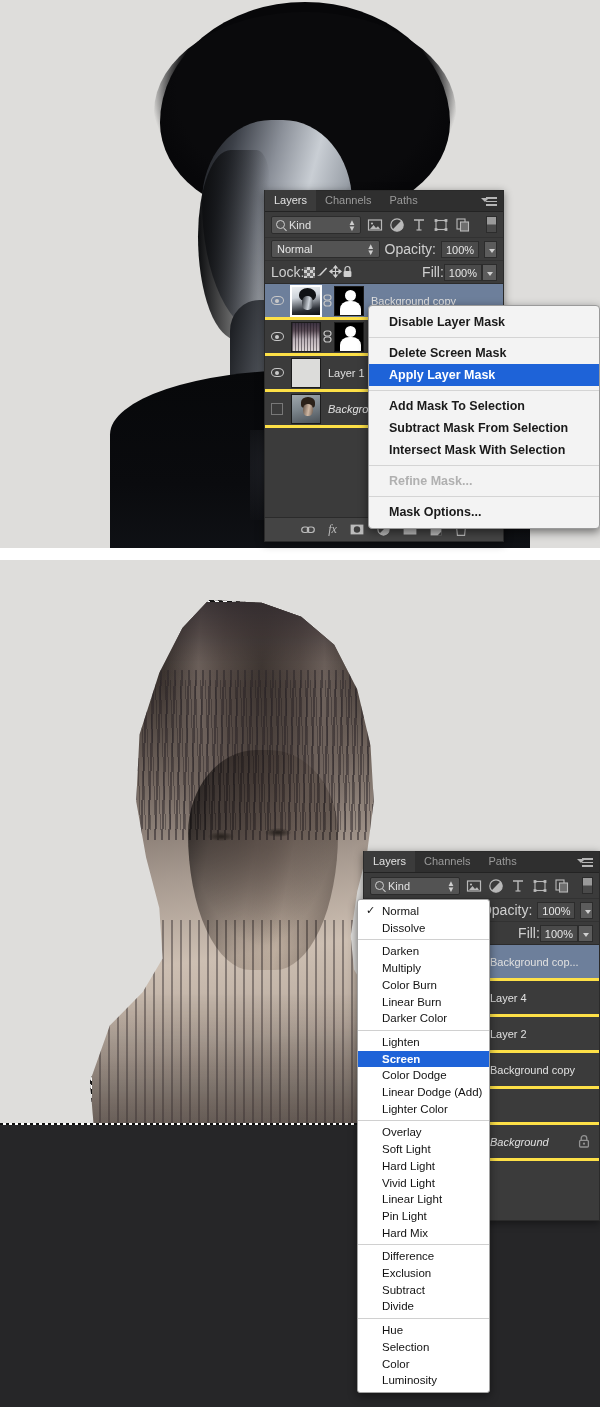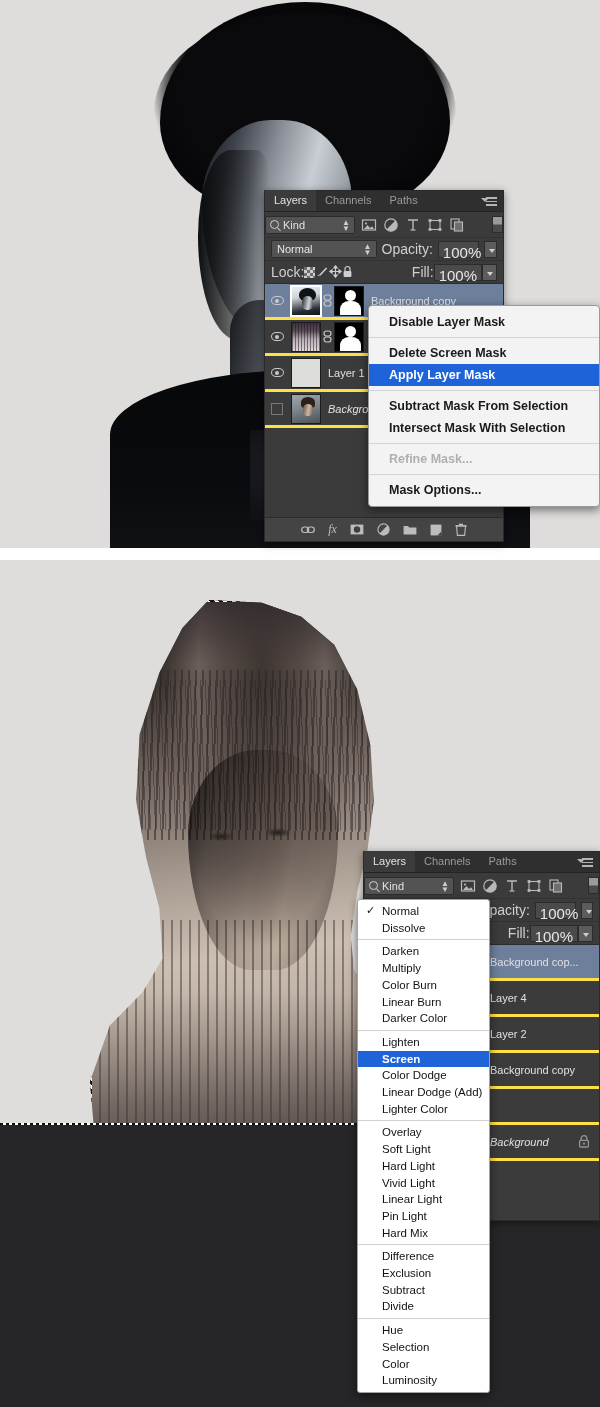--- a/index.html
+++ b/index.html
@@ -176,21 +176,21 @@
   .panel-menu-icon i:nth-child(2) { width: 11px; margin-left: 3px; }
   .panel-menu-icon i:nth-child(3) { width: 11px; margin-left: 3px; }
   .panel-menu-icon::before {
     content: ""; position: absolute; left: -2px; top: 1px;
     border-left: 4px solid transparent; border-right: 4px solid transparent;
     border-top: 4px solid #b5b5b5;
   }
 
   .filter-row {
     display: flex; align-items: center; gap: 6px;
-    padding: 4px 0; height: 26px;
+    padding: 4px 6px; height: 26px;
     border-bottom: 1px solid #323232;
   }
   .kind-select {
     display: flex; align-items: center; gap: 4px;
     background: #535353; border: 1px solid #2c2c2c; border-radius: 2px;
     height: 18px; width: 90px; padding: 0 4px;
     font-size: 11px; color: #e0e0e0;
     position: relative;
   }
   .kind-select .arrows {
@@ -224,21 +224,21 @@
     height: 18px; width: 124px; padding: 2px 14px 0 5px;
     font-size: 11px; color: #e6e6e6; position: relative;
   }
   .mode-select .arrows {
     position: absolute; right: 4px; top: 3px;
     font-size: 8px; line-height: 6px; color: #cfcfcf;
   }
   .lbl { font-size: 14px; color: #cfcfcf; white-space: nowrap; }
   .numfield {
     background: #4a4a4a; border: 1px solid #2c2c2c;
-    height: 17px; padding: 2px 4px 0 4px; font-size: 15px; color: #e6e6e6;
+    height: 17px; padding: 2px 4px 0 4px; font-size: 11px; color: #e6e6e6;
     min-width: 38px; text-align: right;
   }
   .stepper {
     width: 15px; height: 17px; background: #5c5c5c;
     border: 1px solid #2c2c2c; position: relative;
   }
   .stepper::after {
     content: ""; position: absolute; left: 4px; top: 7px;
     border-left: 3.5px solid transparent; border-right: 3.5px solid transparent;
     border-top: 4px solid #d0d0d0;
@@ -606,20 +606,21 @@
     </span>
   </div>
 </div>
 
 <div class="ctx-menu" id="mask-context-menu" style="left:368px; top:305px; width:232px;">
   <div class="ctx-item">Disable Layer Mask</div>
   <div class="ctx-sep"></div>
   <div class="ctx-item">Delete Screen Mask</div>
   <div class="ctx-item highlight">Apply Layer Mask</div>
   <div class="ctx-sep"></div>
+  <div class="ctx-item">Add Mask To Selection</div>
   <div class="ctx-item">Subtract Mask From Selection</div>
   <div class="ctx-item">Intersect Mask With Selection</div>
   <div class="ctx-sep"></div>
   <div class="ctx-item disabled">Refine Mask...</div>
   <div class="ctx-sep"></div>
   <div class="ctx-item">Mask Options...</div>
 </div>
 
 <div class="ps-panel" id="panel-bottom" style="left:363px; top:851px; width:237px; height:370px;">
 

